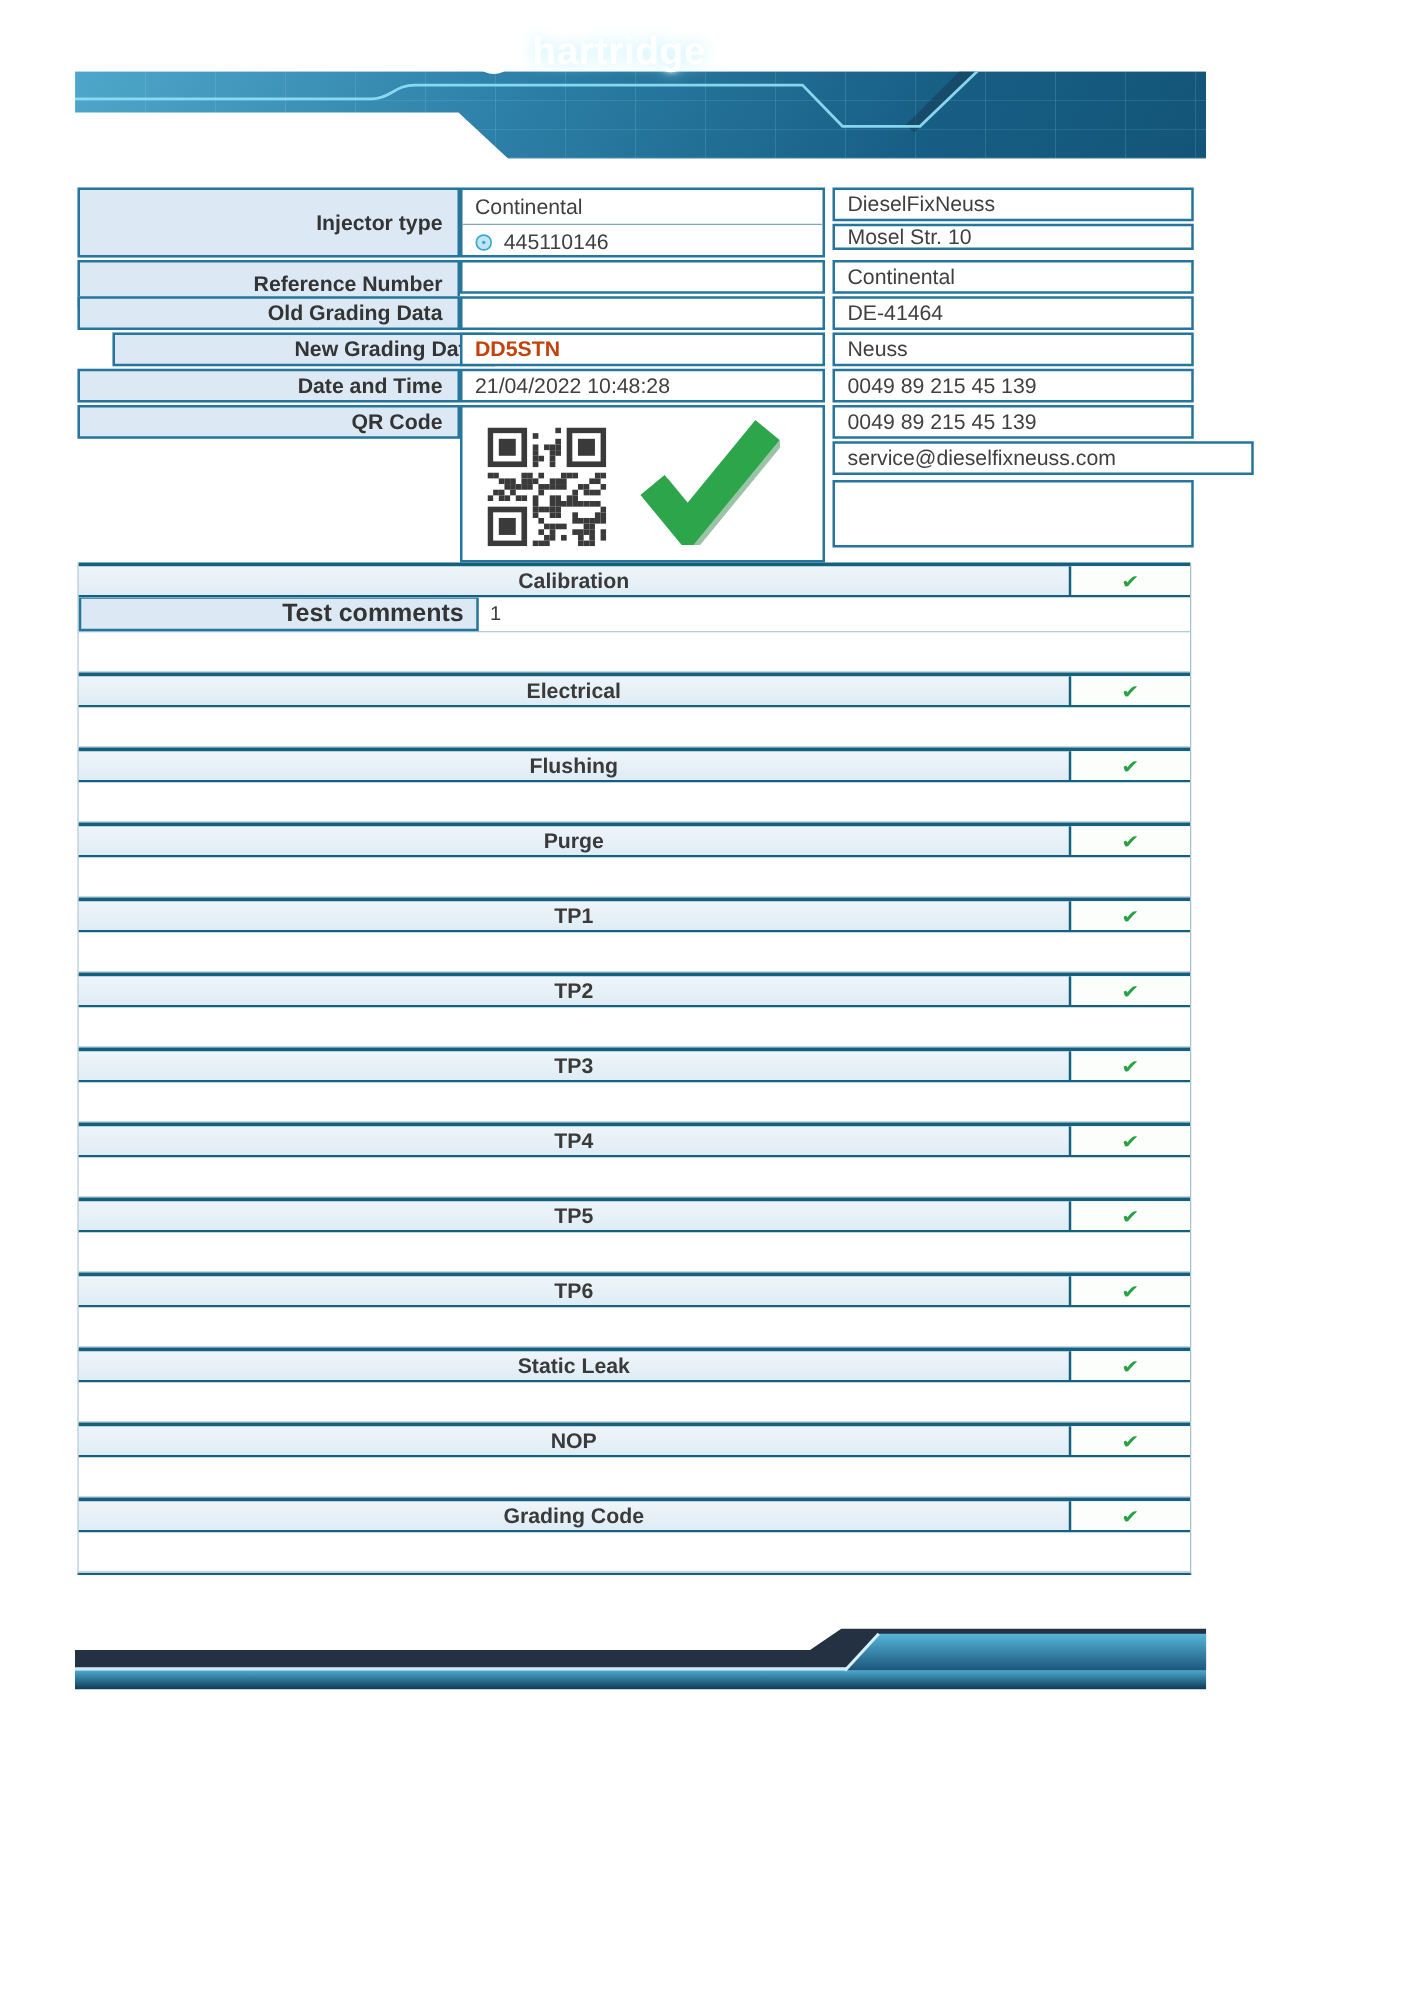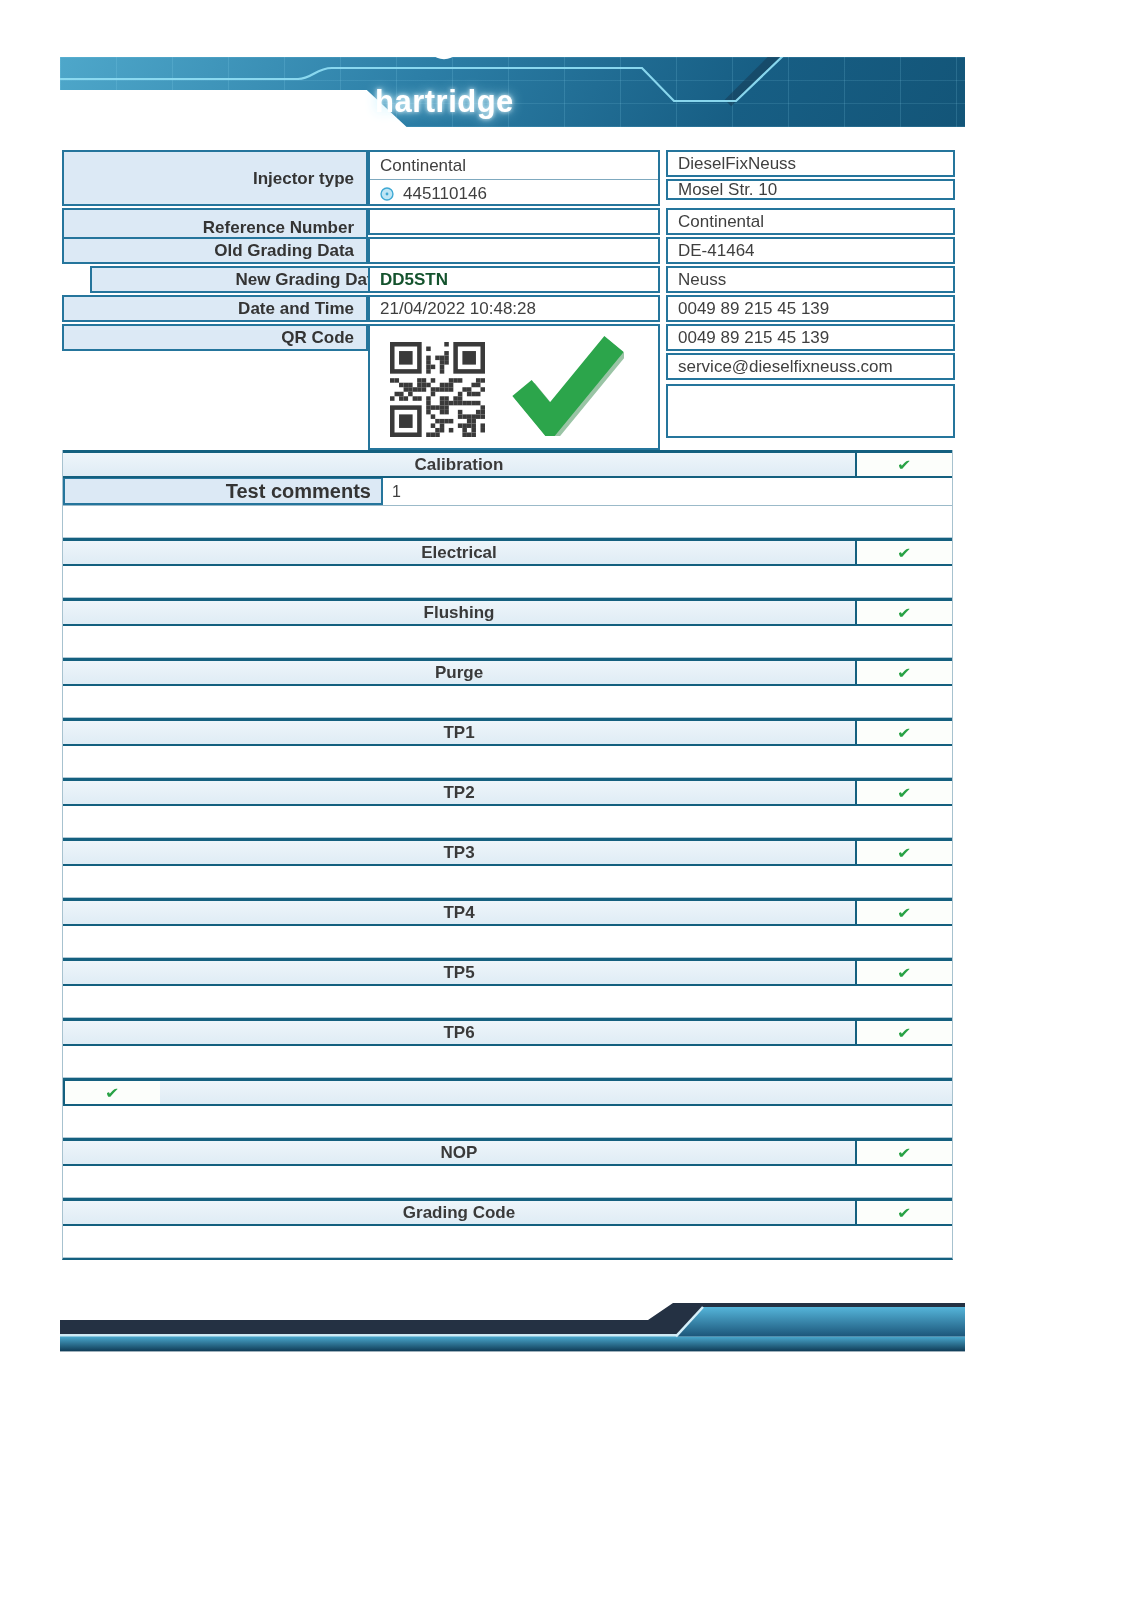--- a/index.html
+++ b/index.html
@@ -7,34 +7,34 @@
         font-family:"Liberation Sans","DejaVu Sans",sans-serif;color:#3f3f3f;}
 
   
   .banner{position:absolute;left:60px;top:57px;width:905px;height:70px;
     background:
       repeating-linear-gradient(90deg, rgba(150,225,248,.16) 0 1px, transparent 1px 56px),
       repeating-linear-gradient(0deg, rgba(150,225,248,.13) 0 1px, transparent 1px 23px),
       linear-gradient(118deg,#4ea7ca 0%,#2c7ea6 40%,#175e84 75%,#135578 100%);
     clip-path:polygon(0 0,100% 0,100% 100%,38.3% 100%,33.9% 47%,0 47%);}
   .banner-lines{position:absolute;left:0;top:0;}
-  .logo{position:absolute;left:375px;top:21px;display:flex;align-items:center;gap:23px;flex-direction:column;}
+  .logo{position:absolute;left:375px;top:21px;display:flex;align-items:center;gap:11px;}
   .logo-text{font-size:31px;font-weight:700;color:#fff;letter-spacing:.5px;
     text-shadow:0 0 12px rgba(190,240,255,.95),0 0 4px rgba(255,255,255,.85);}
 
   
   .cell{position:absolute;box-sizing:border-box;border:2px solid #25759c;background:#fff;
         font-size:17px;line-height:23px;overflow:hidden;}
   .lab{background:#dcе9f5;background:#dce9f5;font-weight:700;color:#343434;text-align:center;
        display:flex;align-items:center;justify-content:flex-end;padding-right:12px;}
   .val{display:flex;align-items:center;padding-left:10px;color:#3f3f3f;}
   .val-split{padding:0;display:block;}
   .val-split .half{height:27px;display:flex;align-items:center;padding-left:10px;}
   .val-split .half+.half{border-top:1.5px solid #7fa9bf;}
-  .bold{font-weight:700;color:#14532d;}
+  .bold{font-weight:700;color:#c2410c;}
   .qr-cell{padding:0;}
   .qr-img{position:absolute;left:20px;top:16px;}
   .big-check{position:absolute;left:138px;top:6px;}
 
   
   .ttable{position:absolute;left:62px;top:450px;width:891px;box-sizing:border-box;
           border-left:1px solid #a7c2cf;border-right:1px solid #a7c2cf;border-bottom:2px solid #14607f;}
   .sec-h{display:flex;height:28px;box-sizing:border-box;border-top:3px solid #14607f;
          border-bottom:2px solid #14607f;background:linear-gradient(#eef5fa,#dfecf5);}
   .sec-title{flex:1;display:flex;align-items:center;justify-content:center;
@@ -247,21 +247,21 @@
     </svg>
   </div>
 
   <div class="cell val" style="left:666px;top:150px;width:289px;height:27px;">DieselFixNeuss</div>
   <div class="cell val" style="left:666px;top:179px;width:289px;height:21px;">Mosel Str. 10</div>
   <div class="cell val" style="left:666px;top:208px;width:289px;height:27px;">Continental</div>
   <div class="cell val" style="left:666px;top:237px;width:289px;height:27px;">DE-41464</div>
   <div class="cell val" style="left:666px;top:266px;width:289px;height:27px;">Neuss</div>
   <div class="cell val" style="left:666px;top:295px;width:289px;height:27px;">0049 89 215 45 139</div>
   <div class="cell val" style="left:666px;top:324px;width:289px;height:27px;">0049 89 215 45 139</div>
-  <div class="cell val" style="left:666px;top:353px;width:289px;height:27px;">service@dieselfixneuss.com</div>
+  <div class="cell val" style="left:666px;top:353px;width:337px;height:27px;">service@dieselfixneuss.com</div>
   <div class="cell" style="left:666px;top:384px;width:289px;height:54px;"></div>
 
   <div class="ttable">
 
     <div>
       <div class="sec-h">
         <div class="sec-title">Calibration</div>
         <div class="sec-check">
             <span class="chk">✔</span>
           </div>
@@ -358,20 +358,21 @@
         <div class="sec-title">TP6</div>
         <div class="sec-check">
             <span class="chk">✔</span>
           </div>
       </div>
       <div class="sec-sp"></div>
     </div>
 
     <div>
       <div class="sec-h">
+        <div class="sec-title">Static Leak</div>
         <div class="sec-check">
             <span class="chk">✔</span>
           </div>
       </div>
       <div class="sec-sp"></div>
     </div>
 
     <div>
       <div class="sec-h">
         <div class="sec-title">NOP</div>

